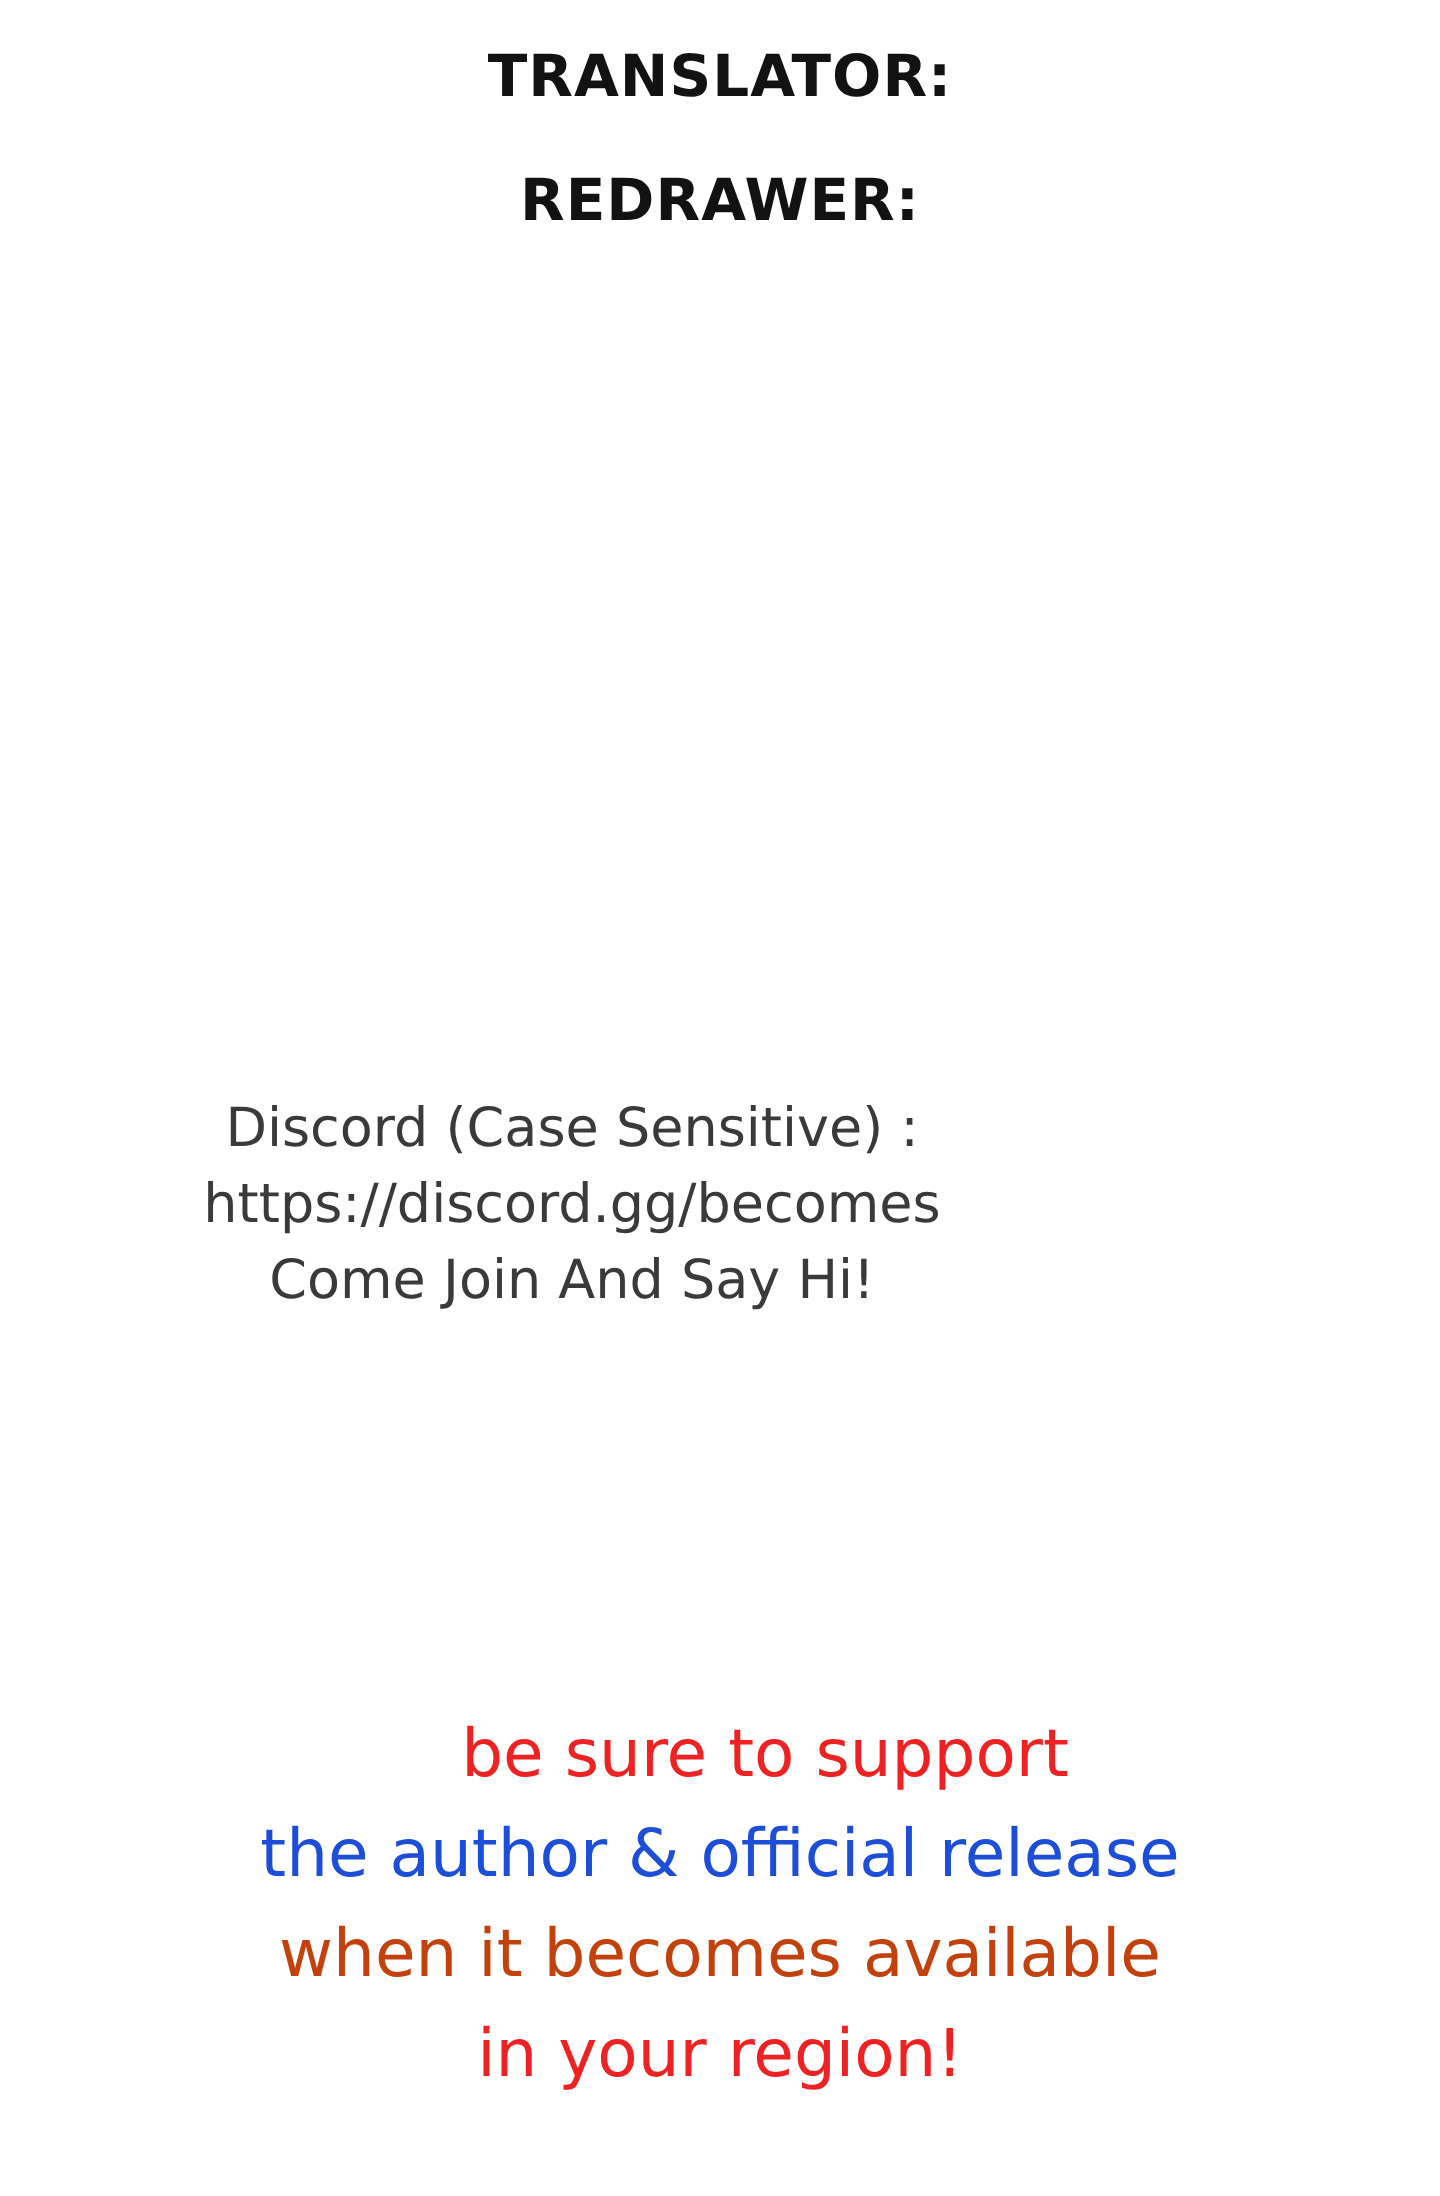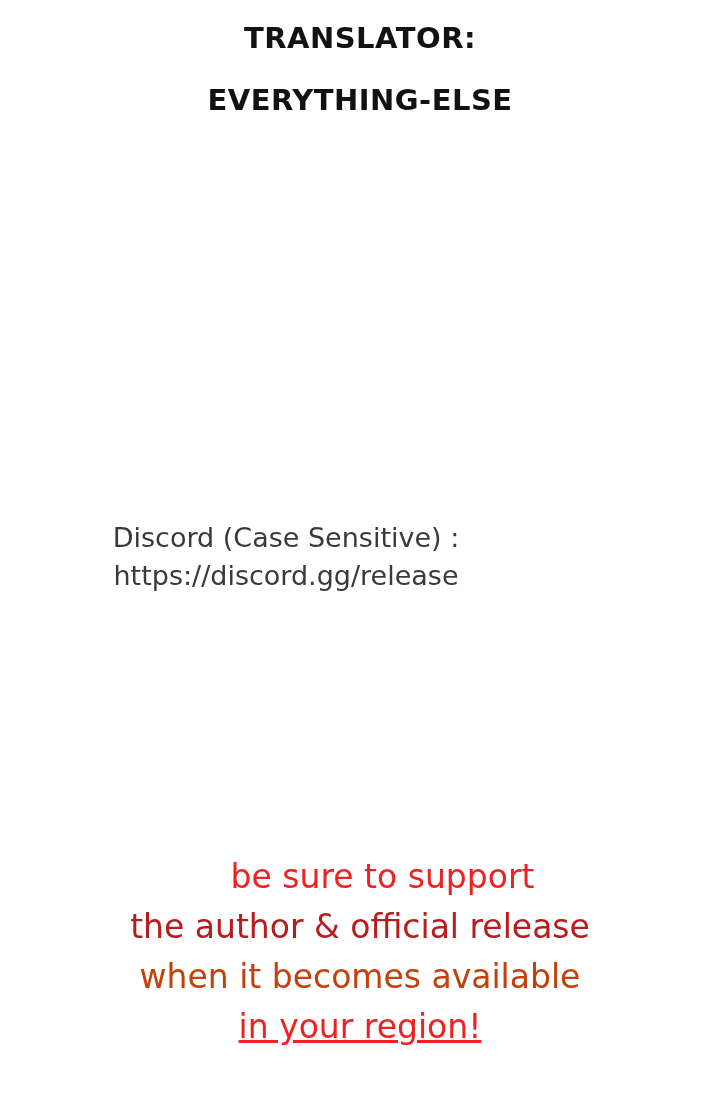--- a/index.html
+++ b/index.html
@@ -39,21 +39,21 @@
     letter-spacing: 0.5px;
     line-height: 40px;
     color: #121212;
     text-transform: uppercase;
     white-space: nowrap;
   }
 
   
   .discord {
     position: absolute;
-    top: 519px;
+    top: 546px;
     left: 0;
     width: 572px;
     text-align: center;
   }
   .discord-line {
     font-family: "DejaVu Sans", sans-serif;
     font-weight: normal;
     font-size: 27px;
     line-height: 38px;
     color: #3a3a3a;
@@ -81,33 +81,34 @@
 
 <div class="page" style="background: rgb(255, 255, 255);">
 
   <div class="credits">
 
     <div class="credits-group">
       <div class="credits-line">TRANSLATOR:</div>
     </div>
 
     <div class="credits-group">
+      <div class="credits-line">REDRAWER:</div>
     </div>
 
     <div class="credits-group">
-      <div class="credits-line">EVERYTHING-ELSE</div>
     </div>
 
   </div>
 
   <div class="discord">
     <div class="discord-line">Discord (Case Sensitive) :</div>
-    <div class="discord-line">https://discord.gg/release</div>
+    <div class="discord-line">https://discord.gg/becomes</div>
+    <div class="discord-line">Come Join And Say Hi!</div>
   </div>
 
   <div class="support">
     <div class="support-line" style="color: rgb(238, 34, 34); padding-left: 45px;">be sure to support</div>
-    <div class="support-line" style="color: #b91c1c;">the author &amp; official release</div>
+    <div class="support-line" style="color: #1d4ed8;">the author &amp; official release</div>
     <div class="support-line" style="color: #c2410c;">when it becomes available</div>
-    <div class="support-line" style="color: rgb(238, 34, 34); text-decoration: underline;">in your region!</div>
+    <div class="support-line" style="color: rgb(238, 34, 34);">in your region!</div>
   </div>
 
 </div>
 
 </body></html>

